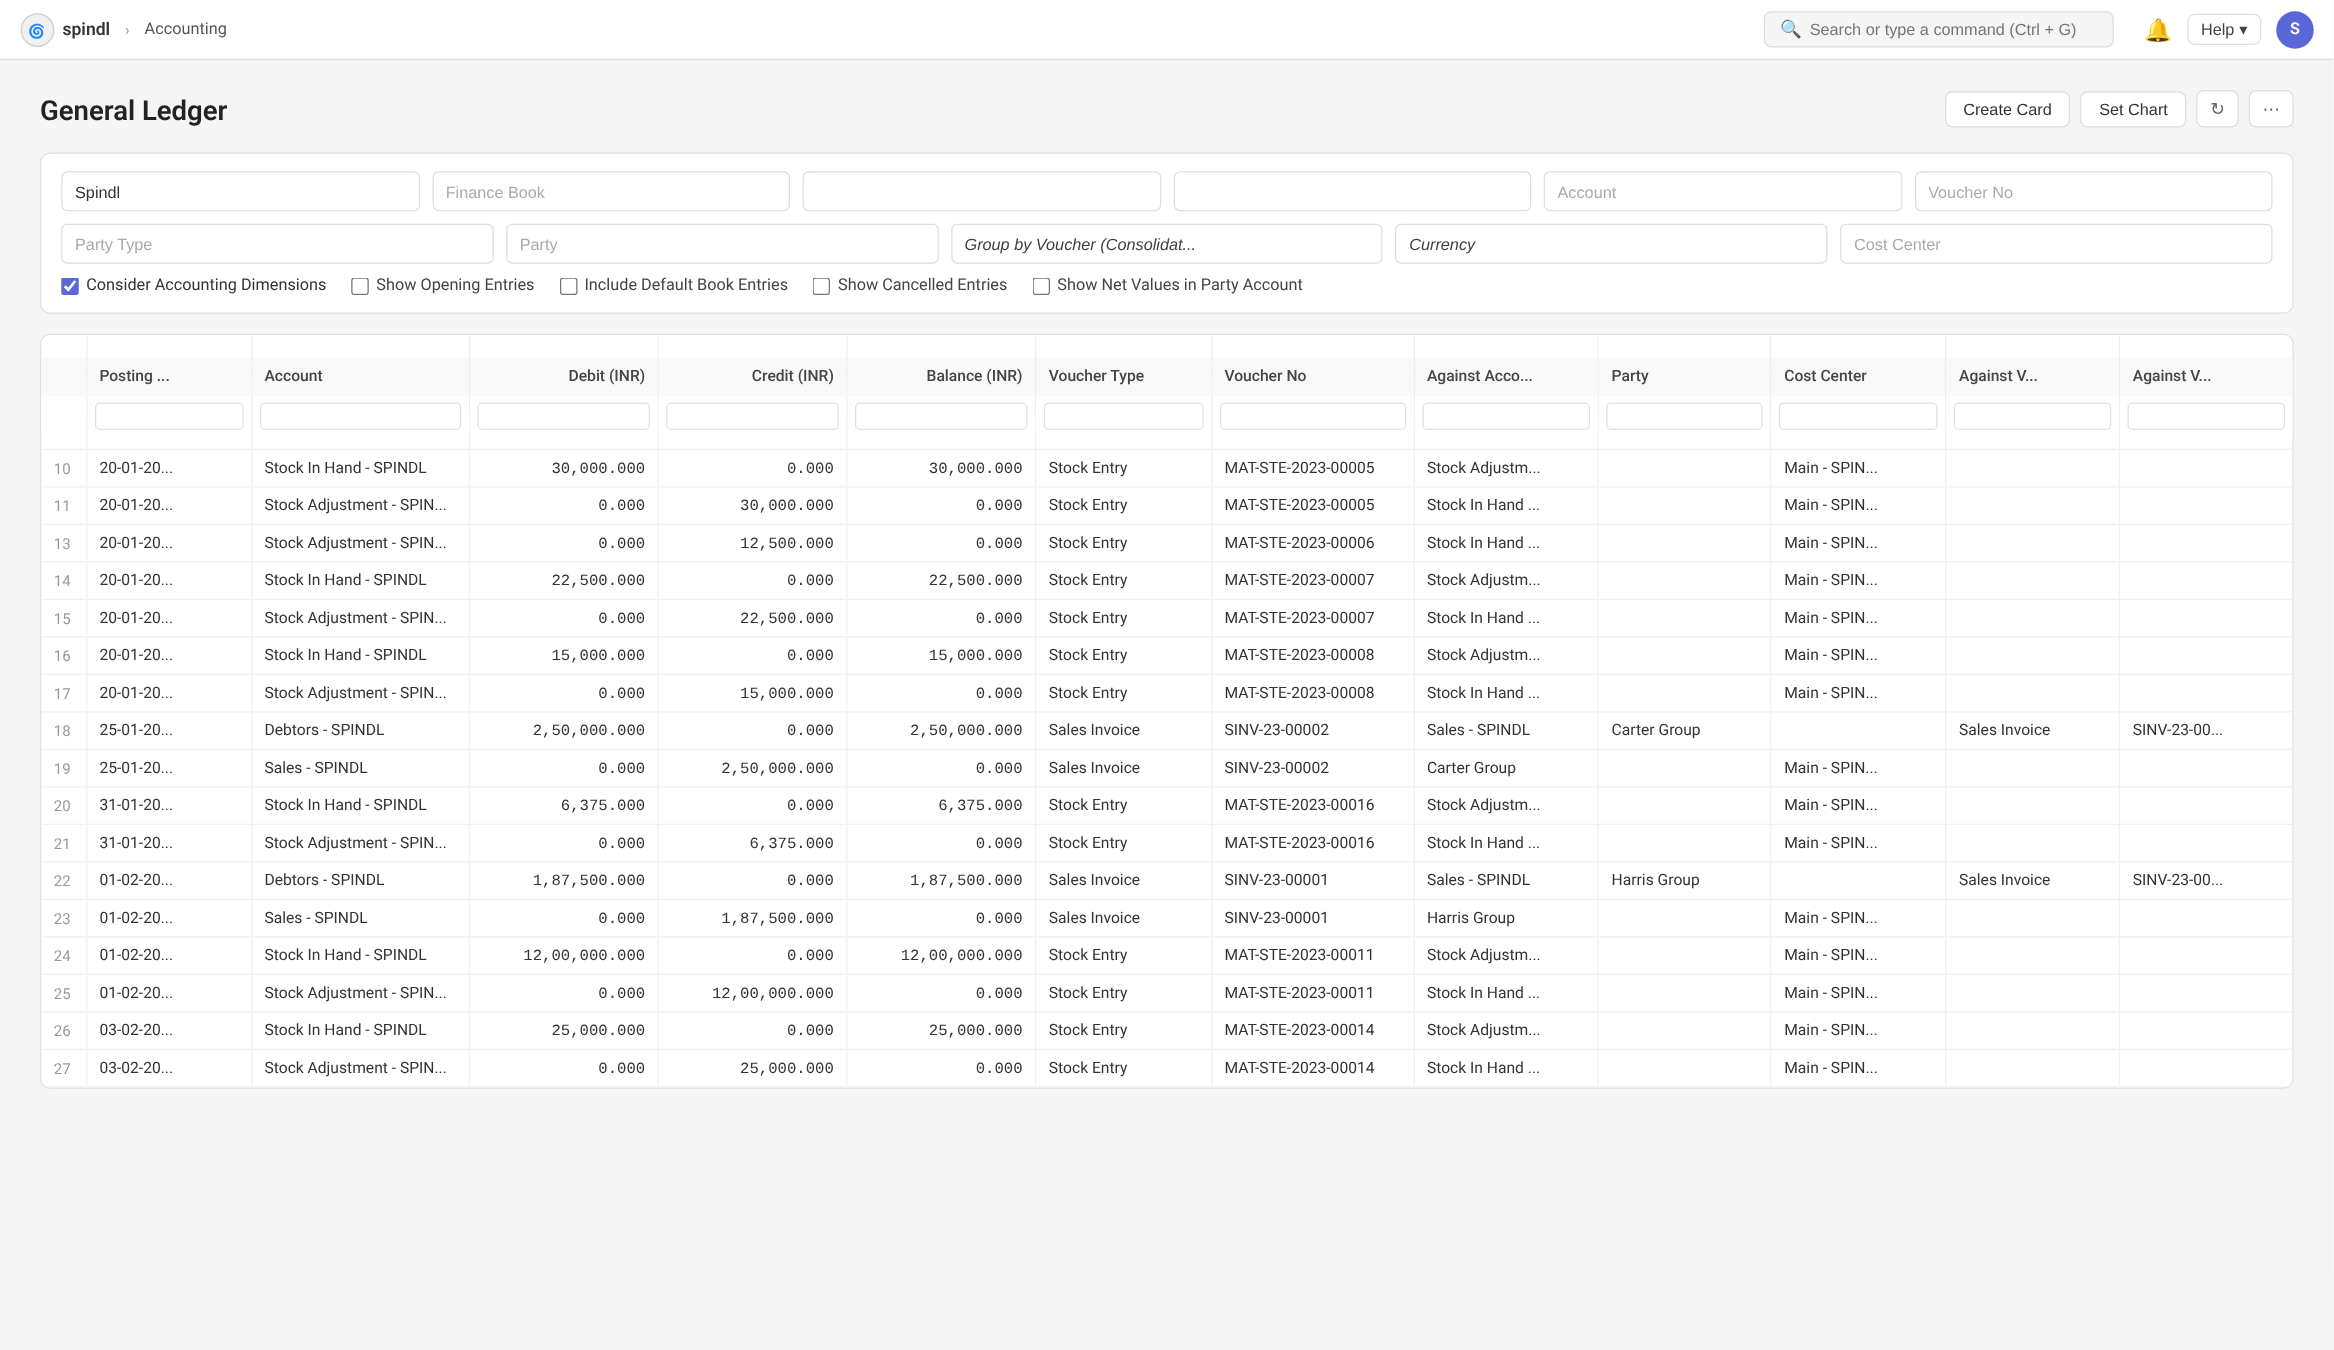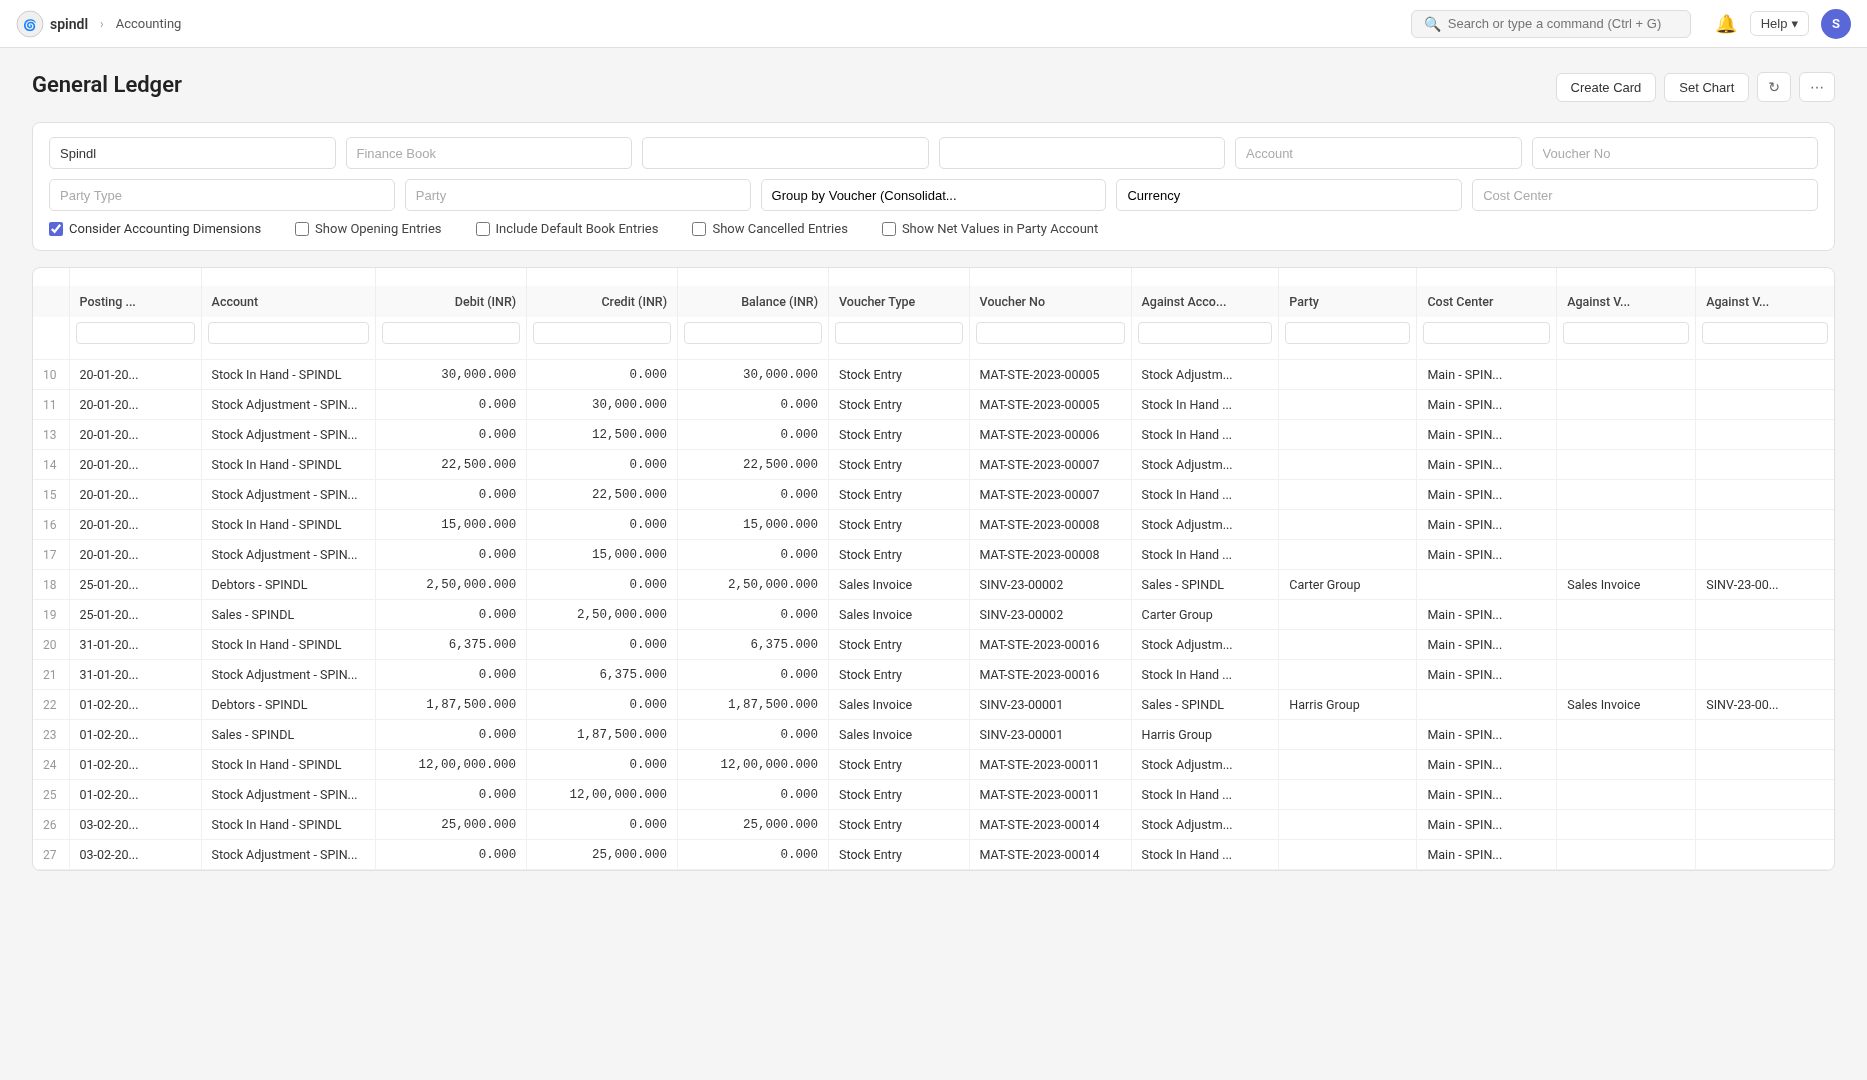--- a/index.html
+++ b/index.html
@@ -13,37 +13,37 @@
     .navbar-app { font-size: 13px; color: #555; }
     .navbar-search { margin-left: auto; display: flex; align-items: center; background: #f5f5f5; border: 1px solid #ddd; border-radius: 6px; padding: 5px 12px; gap: 6px; width: 280px; }
     .navbar-search input { border: none; background: transparent; outline: none; font-size: 13px; color: #be185d; width: 100%; }
     .navbar-right { display: flex; align-items: center; gap: 12px; margin-left: 12px; }
     .bell-btn { background: none; border: none; cursor: pointer; font-size: 18px; color: #666; }
     .help-btn { background: none; border: 1px solid #ddd; border-radius: 6px; cursor: pointer; padding: 4px 10px; font-size: 13px; color: #444; display: flex; align-items: center; gap: 4px; }
     .avatar { width: 30px; height: 30px; border-radius: 50%; background: #5a67d8; color: white; display: flex; align-items: center; justify-content: center; font-weight: 600; font-size: 13px; }
 
     
     .page-content { padding: 24px 32px; }
-    .page-header { display: flex; align-items: flex-start; justify-content: space-between; margin-bottom: 20px; }
+    .page-header { display: flex; align-items: flex-end; justify-content: space-between; margin-bottom: 20px; }
     .page-title { font-size: 22px; font-weight: 600; color: #222; }
     .header-actions { display: flex; align-items: center; gap: 8px; }
     .btn { padding: 6px 14px; border-radius: 6px; font-size: 13px; cursor: pointer; border: 1px solid #ddd; background: #fff; color: #333; }
     .btn-primary { background: #fff; }
     .btn-icon { padding: 6px 10px; border-radius: 6px; font-size: 14px; cursor: pointer; border: 1px solid #ddd; background: #fff; color: #666; }
 
     
     .filter-panel { background: #fff; border: 1px solid #e0e0e0; border-radius: 8px; padding: 14px 16px; margin-bottom: 0; }
     .filter-row { display: flex; align-items: center; gap: 10px; margin-bottom: 10px; }
     .filter-row:last-child { margin-bottom: 0; }
     .filter-input { flex: 1; padding: 6px 10px; border: 1px solid #ddd; border-radius: 5px; font-size: 13px; color: #333; background: #fff; outline: none; height: 32px; }
     .filter-input.filled { background: #fff; }
     .filter-input::placeholder { color: #aaa; }
-    .filter-select { flex: 1; padding: 6px 10px; border: 1px solid #ddd; border-radius: 5px; font-size: 13px; color: #000000; background: #fff; outline: none; height: 32px; -webkit-appearance: none; appearance: none; cursor: pointer; }
+    .filter-select { flex: 1; padding: 6px 10px; border: 1px solid #ddd; border-radius: 5px; font-size: 13px; color: #404040; background: #fff; outline: none; height: 32px; -webkit-appearance: none; appearance: none; cursor: pointer; font-style: italic; }
     .filter-date { flex: 1; padding: 6px 10px; border: 1px solid #ddd; border-radius: 5px; font-size: 13px; color: #333; background: #fff; outline: none; height: 32px; }
-    .checkbox-row { display: flex; align-items: center; gap: 34px; }
+    .checkbox-row { display: flex; align-items: center; gap: 20px; }
     .checkbox-item { display: flex; align-items: center; gap: 6px; font-size: 13px; color: #444; cursor: pointer; }
     .checkbox-item input[type="checkbox"] { accent-color: #5a67d8; width: 14px; height: 14px; }
     .checkbox-item.checked { color: #333; }
 
     
     .table-container { background: #fff; border: 1px solid #e0e0e0; border-radius: 8px; margin-top: 16px; overflow: auto; max-height: calc(100vh - 320px); }
     table { width: 100%; border-collapse: collapse; font-size: 12.5px; }
     thead { position: sticky; top: 18px; z-index: 10; }
     thead tr { background: #f9f9f9; border-bottom: 1px solid #e0e0e0; }
     th { padding: 8px 10px; text-align: left; font-weight: 500; color: #444; border-right: 1px solid #eee; white-space: nowrap; }

